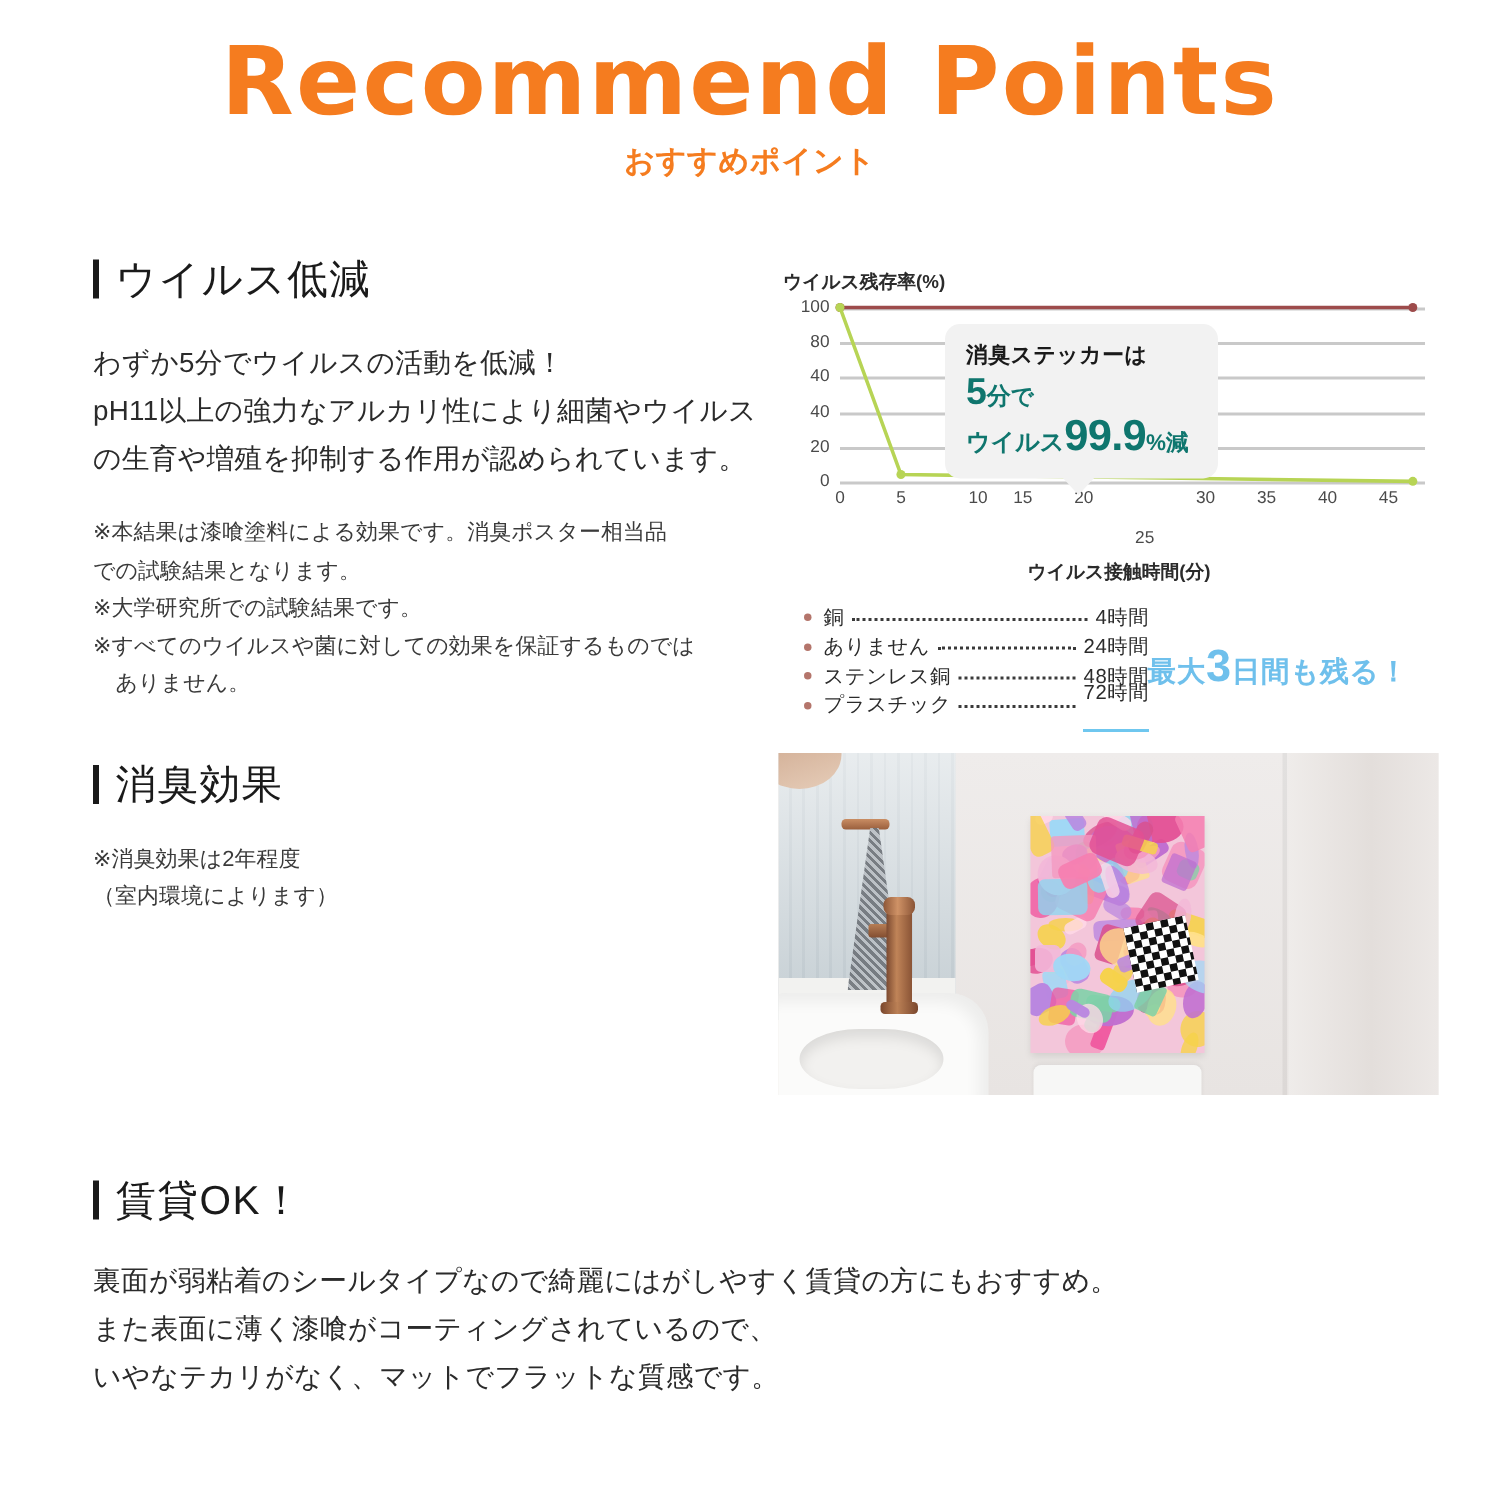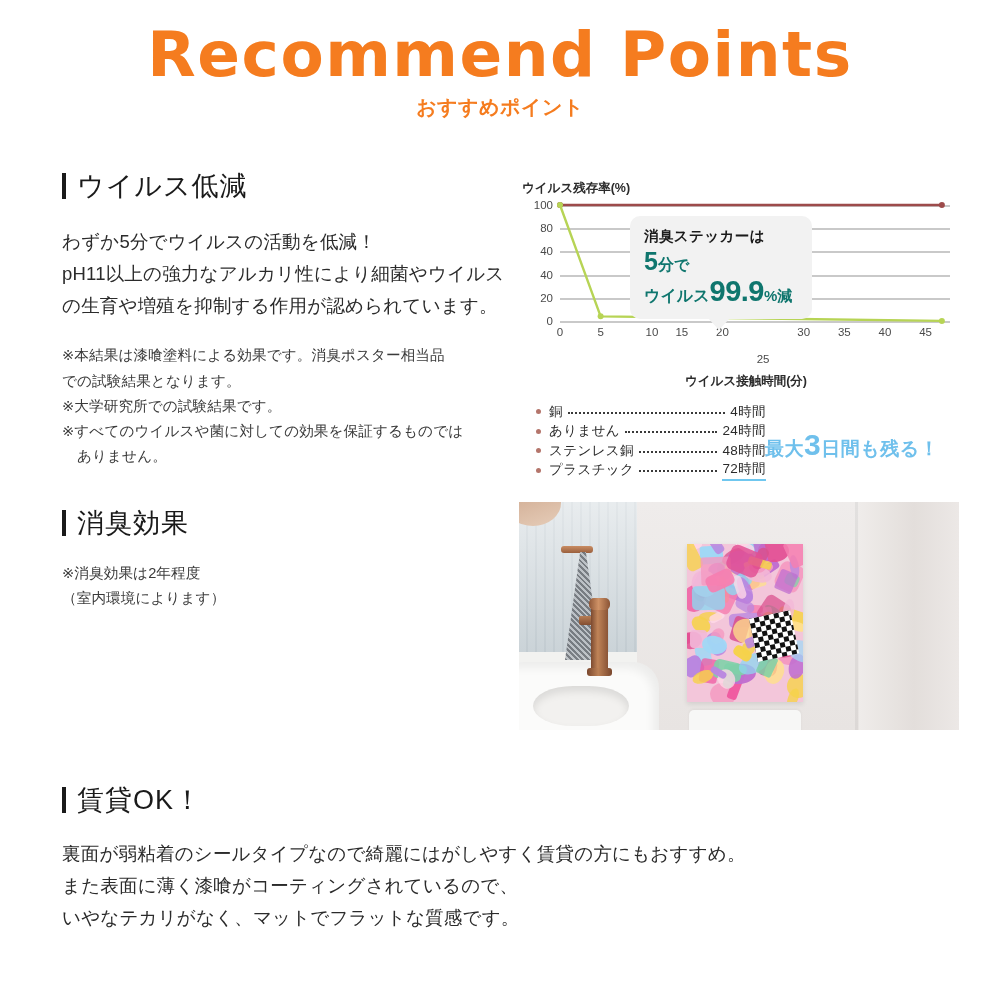--- a/index.html
+++ b/index.html
@@ -95,21 +95,21 @@
   .legend-dot {
     width: 5px; height: 5px; border-radius: 50%; background: #b4756b;
     margin-right: 8px; flex: 0 0 auto;
   }
   .legend-name { white-space: nowrap; }
   .legend-leader {
     flex: 1 1 auto; margin: 0 5px; height: 1px;
     border-bottom: 2px dotted #3a3a3a; transform: translateY(1px);
   }
   .legend-val { white-space: nowrap; }
-  .legend-val.hl { border-bottom: 2.5px solid #6fc7ef; padding-bottom: 1px; }
+  .legend-val.hl { border-bottom: 2.5px solid #6fc7ef; padding-bottom: 15px; }
 
   .badge-3days {
     position: absolute; left: 765px; top: 428px;
     color: #6fc0ec; font-weight: 700; font-size: 19px; letter-spacing: 0.5px;
     white-space: nowrap;
   }
   .badge-3days .big { font-size: 30px; }
 
   
   .block2-left { position: absolute; left: 62px; top: 505px; width: 450px; }

